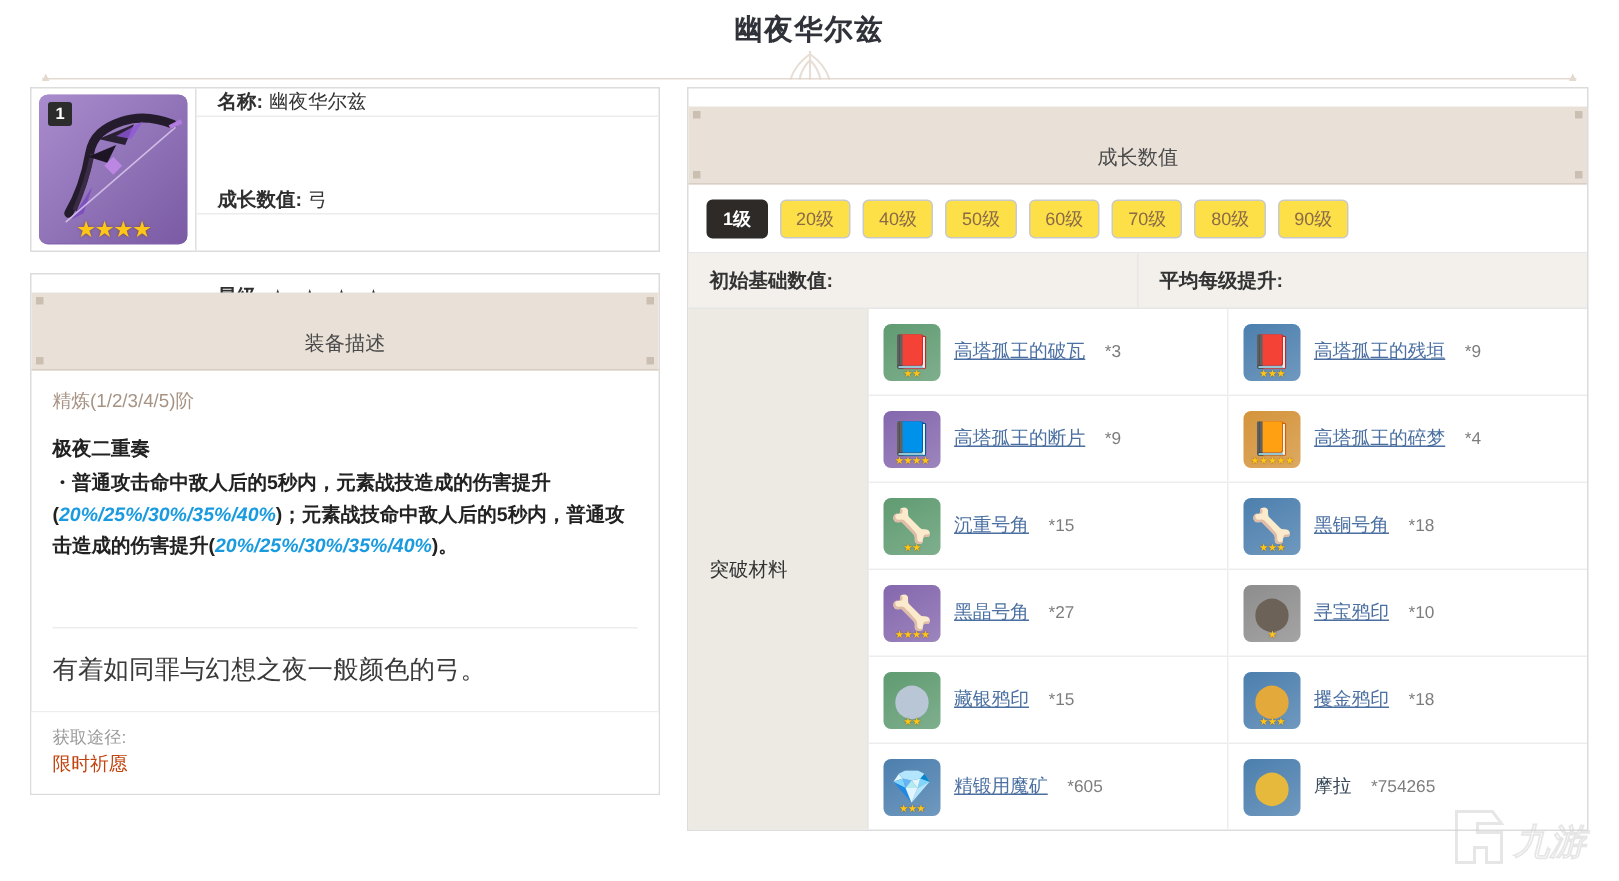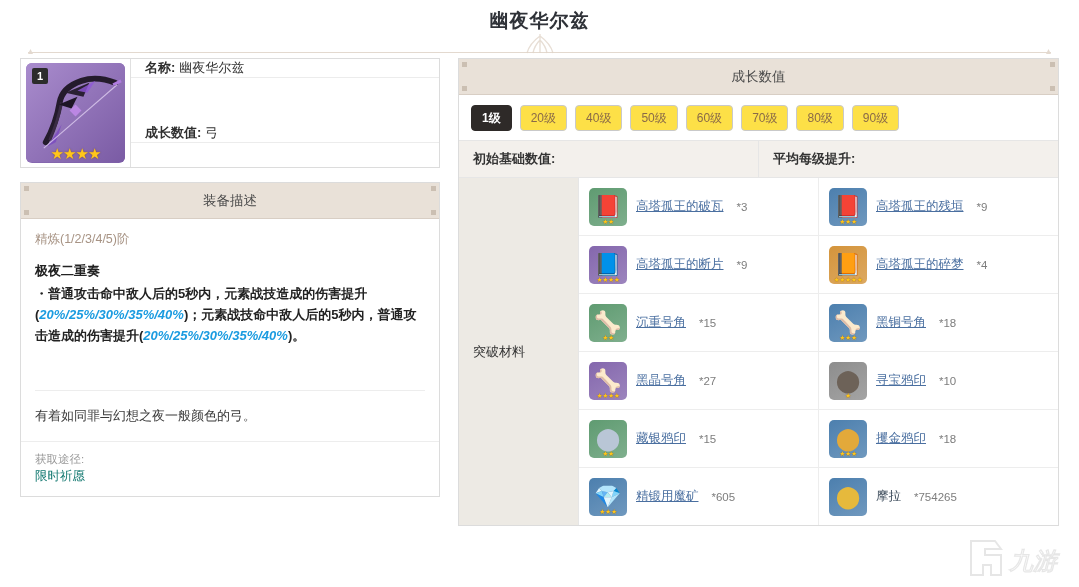--- a/index.html
+++ b/index.html
@@ -45,22 +45,23 @@
   .left-col { width: 420px; flex: none; }
   .right-col { width: 601px; flex: none; }
 
   
   .card { border: 1px solid #dcdcdc; background: #fff; }
   .card-head {
     background: #e9e1d8;
     border-bottom: 1px solid #d8cec4;
     text-align: center;
     font-size: 13.5px; color: #4a4a4a; font-weight: normal;
-    padding: 9px 0 8px;
+    padding: 25px 0 8px;
     position: relative;
+    margin-top: 12px;
   }
   .card-head .nub {
     position: absolute; width: 5px; height: 5px; background: #cbbfb2;
   }
   .nub.tl { left: 3px; top: 3px; }
   .nub.tr { right: 3px; top: 3px; }
   .nub.bl { left: 3px; bottom: 3px; }
   .nub.br { right: 3px; bottom: 3px; }
 
   
@@ -99,23 +100,23 @@
   .stars-inline { color: #f5a623; letter-spacing: 3px; font-size: 13px; }
 
   
   .desc-card { margin-top: 14px; }
   .desc-body { padding: 12px 14px 0; font-size: 13px; color: #333; }
   .refine { color: #a79384; font-size: 12.5px; margin-bottom: 14px; }
   .eff-title { font-weight: bold; color: #222; font-size: 13px; margin-bottom: 3px; }
   .eff-text { font-weight: bold; color: #222; font-size: 13px; line-height: 21px; }
   .eff-text .hl { color: #1a9be0; font-style: italic; }
   .desc-sep { height: 1px; background: #ededed; margin: 44px 0 0; }
-  .flavor { padding: 16px 14px 16px; font-size: 13px; color: #3a3a3a; border-bottom:1px solid #ededed;}
+  .flavor { padding: 16px 14px 16px; font-size: 17px; color: #3a3a3a; border-bottom:1px solid #ededed;}
   .source { padding: 9px 14px 11px; font-size: 11.5px; color: #9a9a9a; line-height: 17px; background:#fff; }
-  .source .s2 { color: #0f766e; font-size: 12.5px; }
+  .source .s2 { color: #c2410c; font-size: 12.5px; }
 
   
   .levels { display: flex; gap: 8px; padding: 10px 12px 9px; border-bottom: 1px solid #e6e6e6; }
   .lvl {
     border: 1px solid #c9c9c9; border-radius: 4px;
     padding: 3px 10px; font-size: 12px; color: #8a6a48;
     background: #fde047; cursor: pointer; line-height: 18px;
   }
   .lvl.active { background: #2e2a28; color: #fff; border-color: #2e2a28; font-weight: bold; }
 

